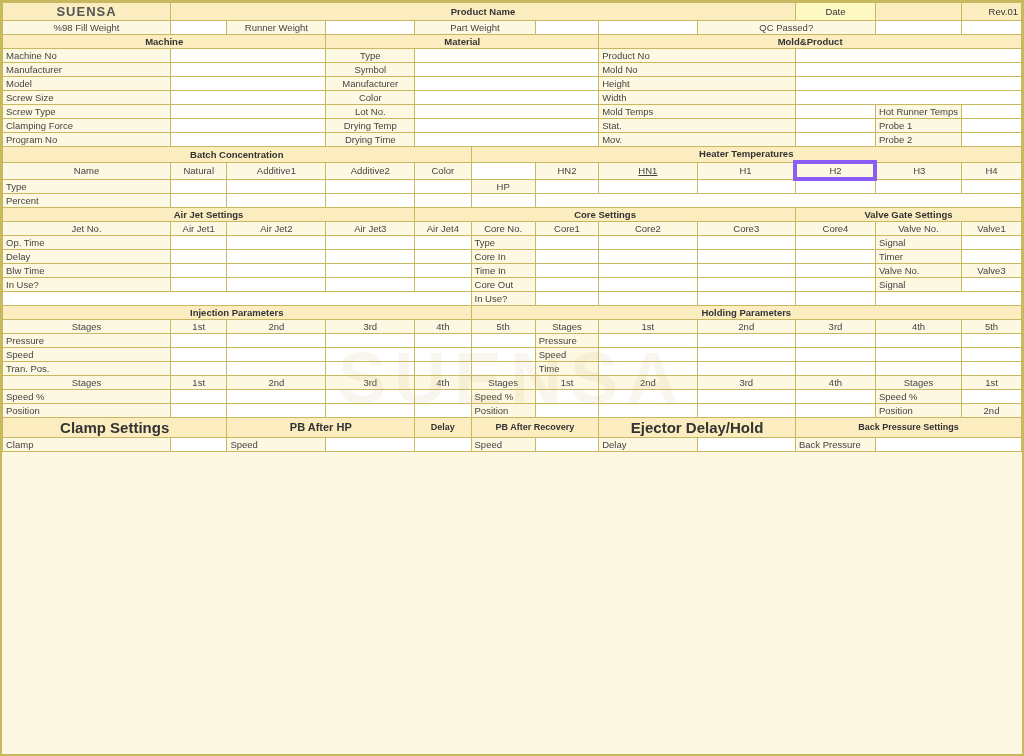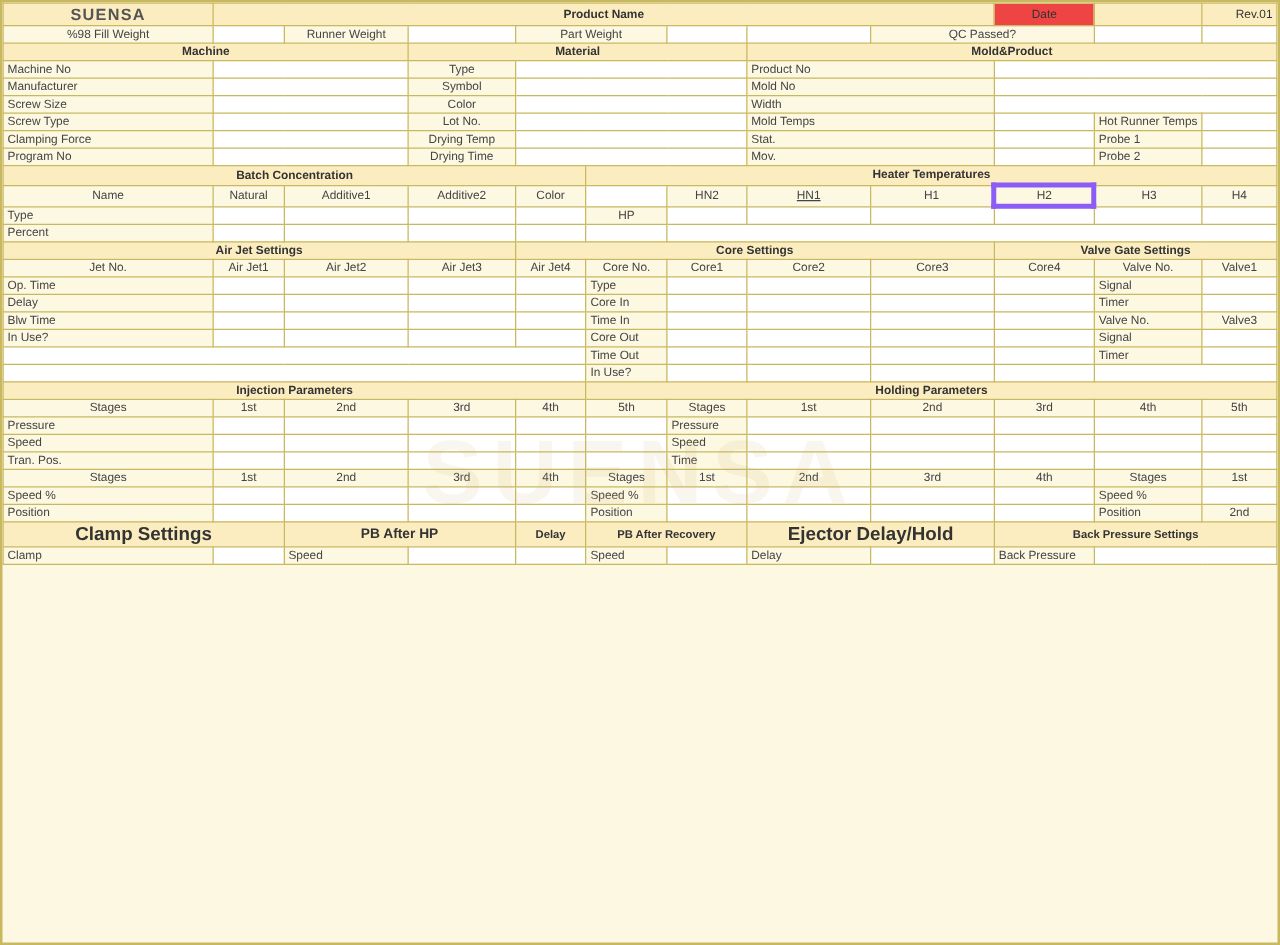--- a/index.html
+++ b/index.html
@@ -90,21 +90,21 @@
   <table class="inner-table">
 
     <tbody>
         <tr>
       <td style="width:168px; border:1px solid #c8b860; background:#fbedc0; text-align:center;">
         <span class="suensa-logo">SUENSA</span>
       </td>
       <td colspan="8" class="product-name-header" style="border:1px solid #c8b860;">
         <span>Product Name</span>
       </td>
-      <td style="width:80px; border:1px solid #c8b860; background:#ef4444; text-align:center;">
+      <td style="width:80px; border:1px solid #c8b860; background:#fef9c3; text-align:center;">
         <span>Date</span>
       </td>
       <td style="width:60px; border:1px solid #c8b860; background:#fbedc0;"></td>
       <td style="width:60px; border:1px solid #c8b860; background:#fbedc0; text-align:right;">
         <span>Rev.01</span>
       </td>
     </tr>
 
     <tr>
       <td class="label-cell center" style="border:1px solid #c8b860;">
@@ -162,20 +162,34 @@
       <td class="label-cell center" style="border:1px solid #c8b860;">
         <span>Symbol</span>
       </td>
       <td class="data-cell" colspan="3" style="border:1px solid #c8b860; background:#fff;"></td>
       <td class="label-cell" colspan="2" style="border:1px solid #c8b860;">
         <span>Mold No</span>
       </td>
       <td class="data-cell" colspan="3" style="border:1px solid #c8b860; background:#fff;"></td>
     </tr>
 
+    <tr>
+      <td class="label-cell" style="border:1px solid #c8b860;">
+        <span>Model</span>
+      </td>
+      <td class="data-cell" colspan="2" style="border:1px solid #c8b860; background:#fff;"></td>
+      <td class="label-cell center" style="border:1px solid #c8b860;">
+        <span>Manufacturer</span>
+      </td>
+      <td class="data-cell" colspan="3" style="border:1px solid #c8b860; background:#fff;"></td>
+      <td class="label-cell" colspan="2" style="border:1px solid #c8b860;">
+        <span>Height</span>
+      </td>
+      <td class="data-cell" colspan="3" style="border:1px solid #c8b860; background:#fff;"></td>
+    </tr>
 
     <tr>
       <td class="label-cell" style="border:1px solid #c8b860;">
         <span>Screw Size</span>
       </td>
       <td class="data-cell" colspan="2" style="border:1px solid #c8b860; background:#fff;"></td>
       <td class="label-cell center" style="border:1px solid #c8b860;">
         <span>Color</span>
       </td>
       <td class="data-cell" colspan="3" style="border:1px solid #c8b860; background:#fff;"></td>
@@ -449,34 +463,20 @@
       <td class="data-cell" style="border:1px solid #c8b860; background:#fff;"></td>
       <td class="data-cell" style="border:1px solid #c8b860; background:#fff;"></td>
       <td class="data-cell" style="border:1px solid #c8b860; background:#fff;"></td>
       <td class="data-cell" style="border:1px solid #c8b860; background:#fff;"></td>
       <td class="label-cell" style="border:1px solid #c8b860;">
         <span>Signal</span>
       </td>
       <td class="data-cell" style="border:1px solid #c8b860; background:#fff;"></td>
     </tr>
 
-    <tr>
-      <td class="data-cell" colspan="5" style="border:1px solid #c8b860; background:#fff;"></td>
-      <td class="label-cell" style="border:1px solid #c8b860;">
-        <span>Time Out</span>
-      </td>
-      <td class="data-cell" style="border:1px solid #c8b860; background:#fff;"></td>
-      <td class="data-cell" style="border:1px solid #c8b860; background:#fff;"></td>
-      <td class="data-cell" style="border:1px solid #c8b860; background:#fff;"></td>
-      <td class="data-cell" style="border:1px solid #c8b860; background:#fff;"></td>
-      <td class="label-cell" style="border:1px solid #c8b860;">
-        <span>Timer</span>
-      </td>
-      <td class="data-cell" style="border:1px solid #c8b860; background:#fff;"></td>
-    </tr>
 
     <tr>
       <td class="data-cell" colspan="5" style="border:1px solid #c8b860; background:#fff;"></td>
       <td class="label-cell" style="border:1px solid #c8b860;">
         <span>In Use?</span>
       </td>
       <td class="data-cell" style="border:1px solid #c8b860; background:#fff;"></td>
       <td class="data-cell" style="border:1px solid #c8b860; background:#fff;"></td>
       <td class="data-cell" style="border:1px solid #c8b860; background:#fff;"></td>
       <td class="data-cell" style="border:1px solid #c8b860; background:#fff;"></td>

